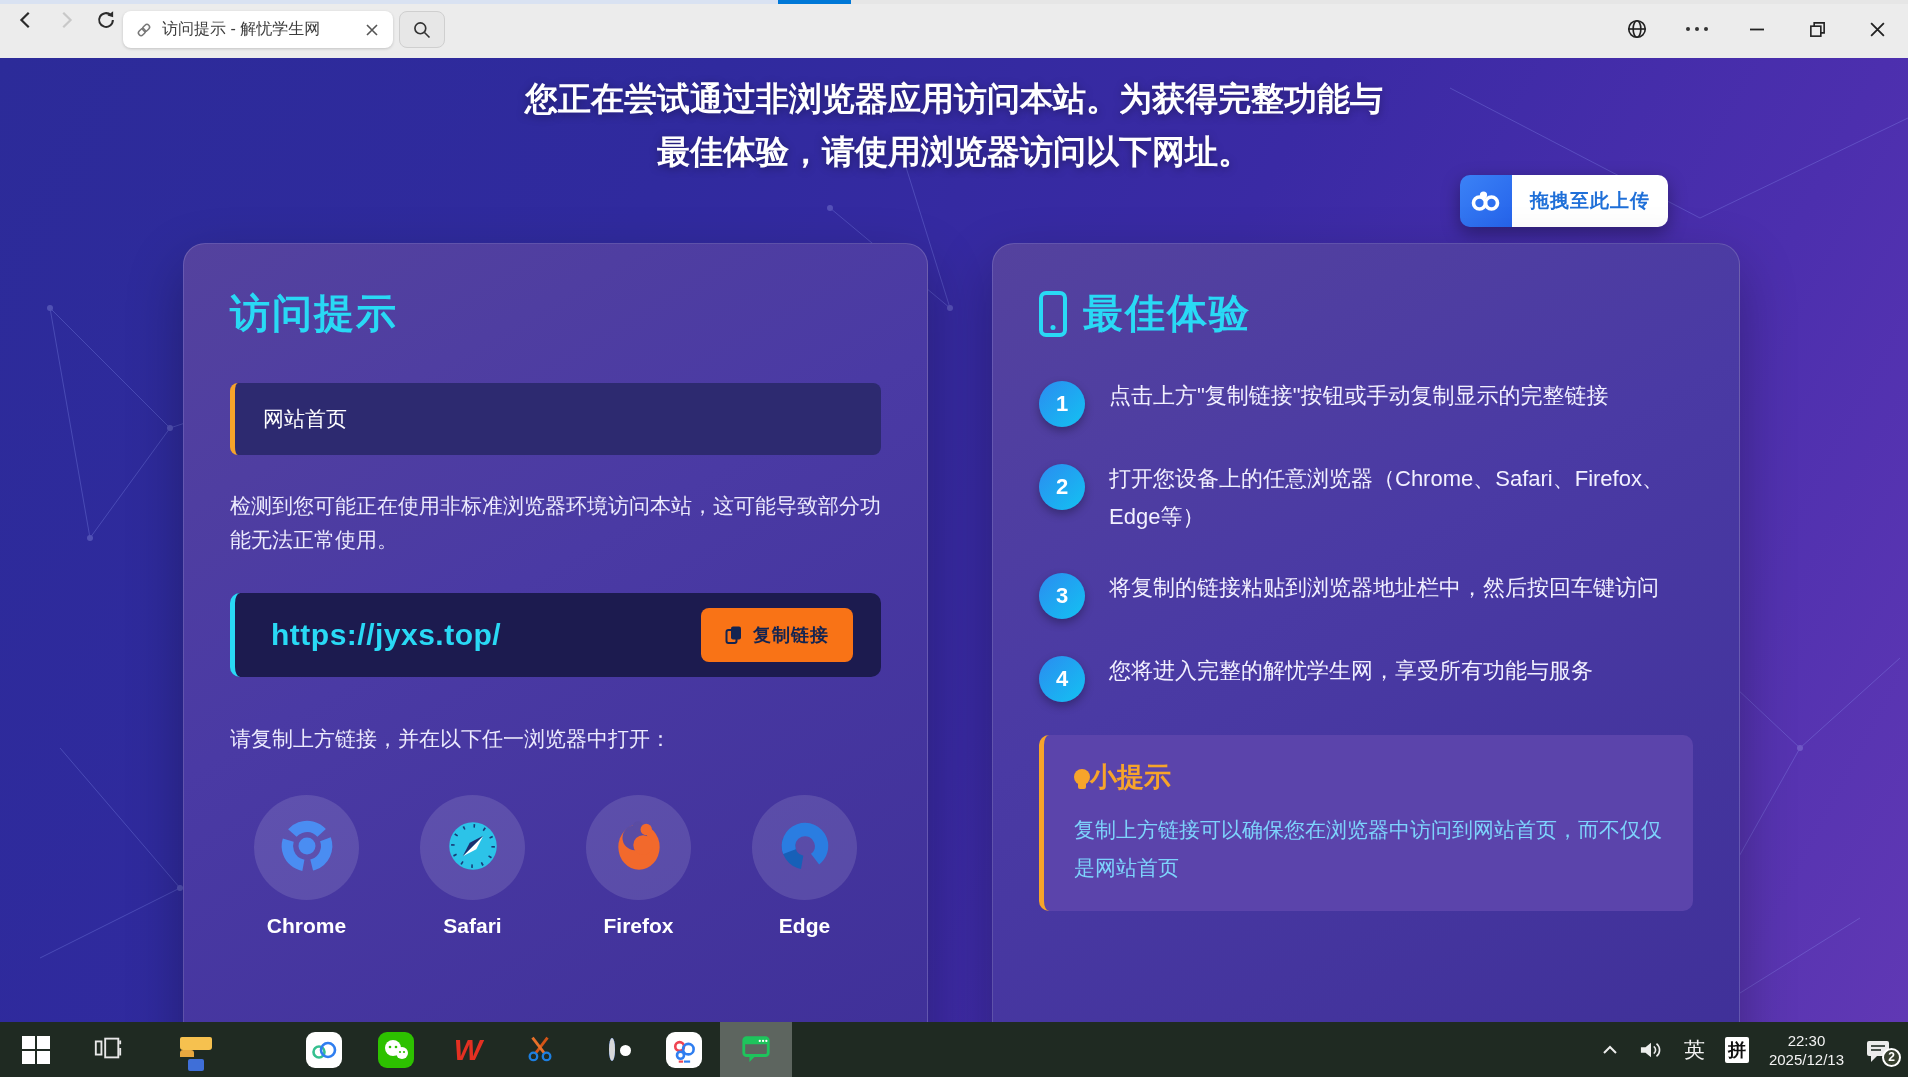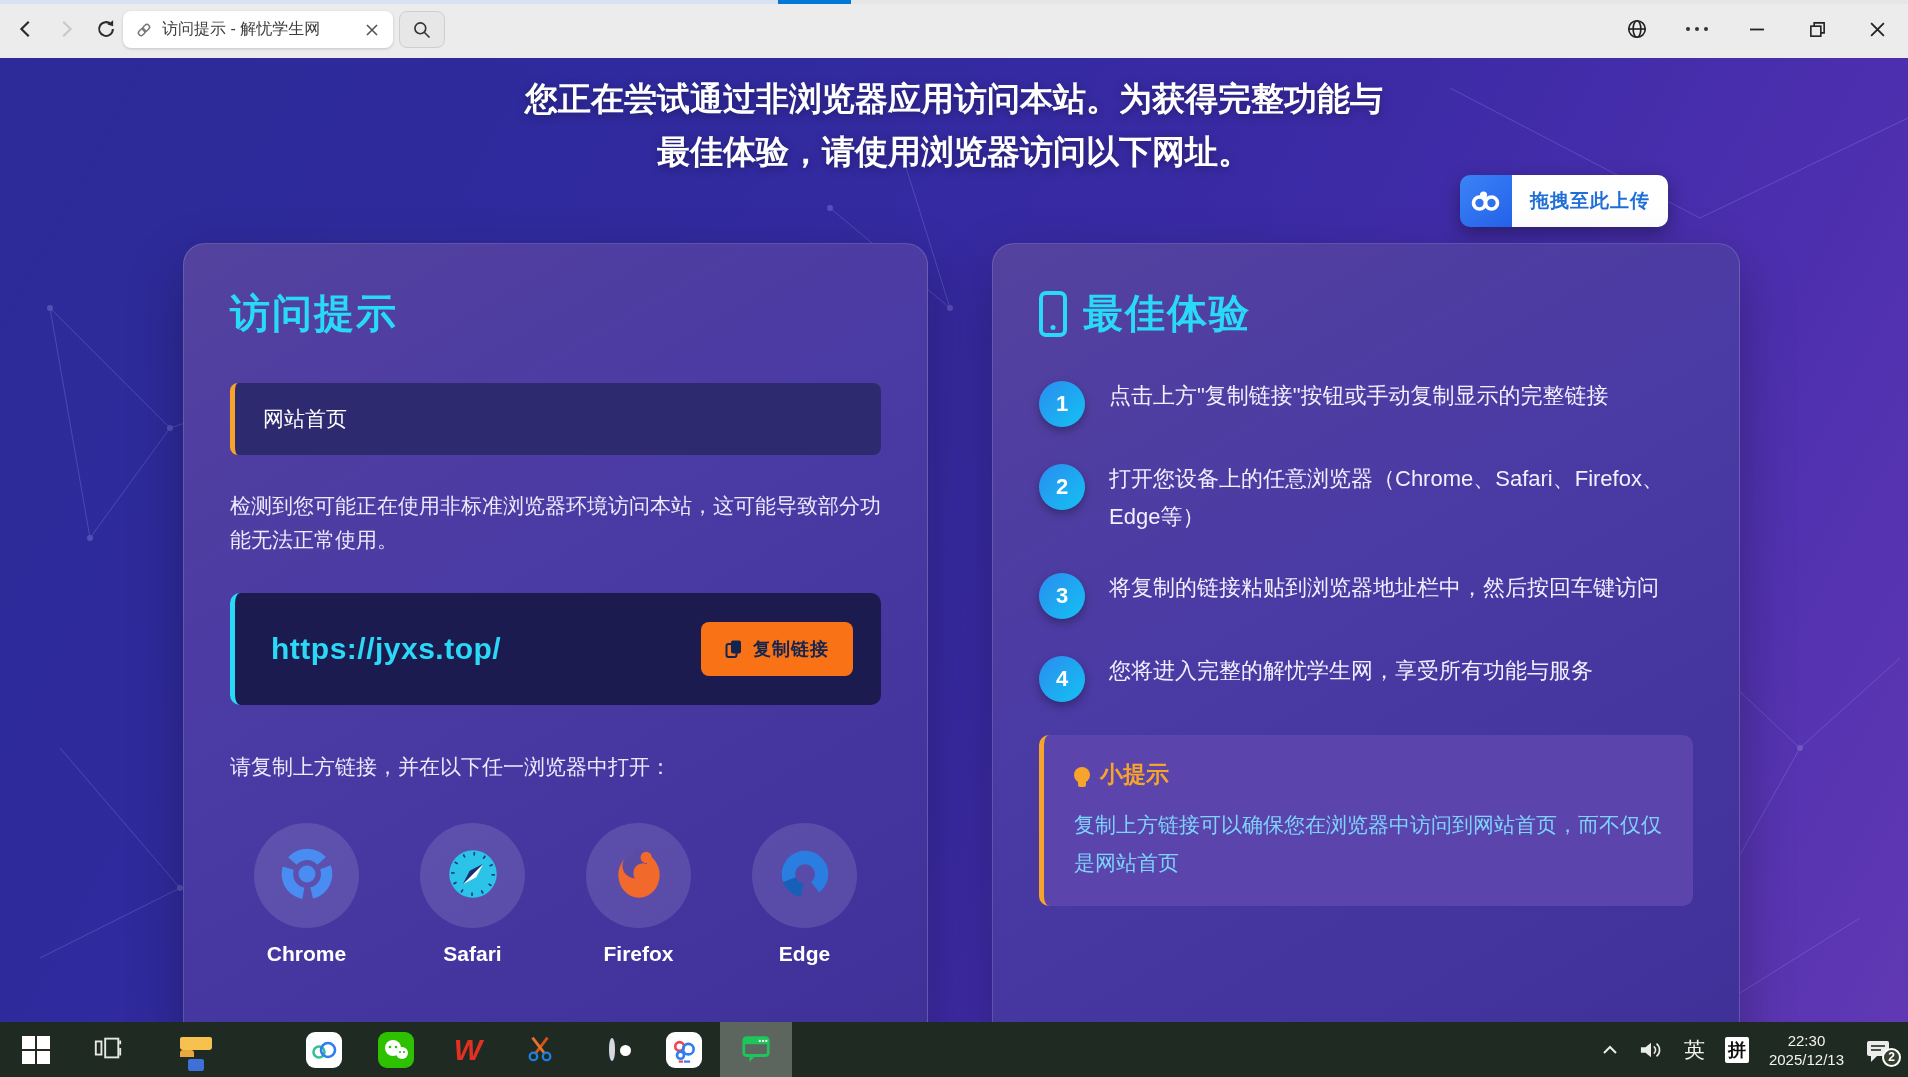--- a/index.html
+++ b/index.html
@@ -1,20 +1,20 @@
 <!DOCTYPE html>
 <html><head>
 <meta charset="utf-8">
 <style>
   html,body{margin:0;padding:0;background:#000;}
   *{box-sizing:border-box;font-family:"Liberation Sans","DejaVu Sans",sans-serif;}
   .screen{position:relative;width:1908px;height:1077px;overflow:hidden;background:#2e2b9d;}
 
   
-  .titlebar{position:absolute;top:0;left:0;width:100%;height:58px;background:#ececec;display:flex;align-items:center;}
+  .titlebar{position:absolute;top:0;left:0;width:100%;height:58px;background:#ececec;display:flex;align-items:flex-start;}
   .progress-strip{position:absolute;top:0;left:0;width:100%;height:4px;
     background:linear-gradient(to right,#d9e2f2 0 40.8%,#0078d7 40.8% 44.6%,#e6e6e6 44.6% 100%);}
   .nav-btn{width:40px;height:40px;display:flex;align-items:center;justify-content:center;border:none;background:transparent;cursor:pointer;}
   .tab-pill{position:absolute;left:123px;top:11px;width:270px;height:37px;background:#fff;border-radius:8px;
     box-shadow:0 1px 3px rgba(0,0,0,.18);display:flex;align-items:center;padding:0 10px 0 12px;}
   .tab-title{flex:1;font-size:16px;color:#3c3c3c;white-space:nowrap;overflow:hidden;margin-left:9px;}
   .tab-close{width:22px;height:22px;display:flex;align-items:center;justify-content:center;cursor:pointer;}
   .search-btn{position:absolute;left:399px;top:11px;width:46px;height:37px;background:#e7e7e7;border:1px solid #cfcfcf;
     border-radius:8px;display:flex;align-items:center;justify-content:center;cursor:pointer;}
   .tb-right{position:absolute;right:14px;top:0;height:58px;display:flex;align-items:center;gap:26px;}
@@ -39,41 +39,41 @@
     background:linear-gradient(150deg,#54429e 0%,#4a3aa4 40%,#3e2f97 100%);
     box-shadow:0 22px 55px rgba(0,0,0,.28);padding:42px 46px;color:#fff;}
   .card.left{left:183px;width:745px;height:900px;}
   .card.right{left:992px;width:748px;height:900px;}
   .card-title{margin:0;font-size:40px;font-weight:800;color:#29d9f5;letter-spacing:2px;}
   .howto-head{display:flex;align-items:center;gap:16px;}
 
   .namebox{margin-top:42px;background:#2d2a70;border-left:5px solid #f7a42a;border-radius:8px;
     padding:22px 28px;font-size:21px;color:#fff;}
   .desc{margin:34px 0 0;font-size:21px;line-height:34px;color:#eceafd;}
-  .urlbox{margin-top:36px;background:#1c1b4f;border-left:5px solid #29d9f5;border-radius:10px;height:112px;
+  .urlbox{margin-top:36px;background:#1c1b4f;border-left:5px solid #29d9f5;border-radius:10px;height:84px;
     display:flex;align-items:center;padding:0 28px 0 36px;}
   .url-text{flex:1;font-size:30px;font-weight:800;color:#29d9f5;letter-spacing:.5px;}
   .copy-btn{display:flex;align-items:center;gap:10px;background:#f97316;color:#132451;border:none;border-radius:8px;
     padding:15px 24px;font-size:18px;font-weight:800;cursor:pointer;letter-spacing:1px;}
   .note{margin:48px 0 0;font-size:21px;color:#eceafd;}
   .browsers{margin-top:42px;display:flex;justify-content:space-between;padding:0 24px;}
   .browser{display:flex;flex-direction:column;align-items:center;cursor:pointer;}
   .bcircle{width:105px;height:105px;border-radius:50%;background:rgba(255,255,255,.12);
     display:flex;align-items:center;justify-content:center;}
   .blabel{margin-top:14px;font-size:21px;font-weight:700;color:#fff;}
 
   .intro{margin:38px 0 0;font-size:21px;color:#eceafd;}
   .steps{margin-top:36px;}
   .step{display:flex;gap:24px;margin-bottom:33px;}
   .step-num{flex:0 0 46px;width:46px;height:46px;border-radius:50%;margin-top:4px;
     background:linear-gradient(135deg,#2b8cf0,#13c2f2);display:flex;align-items:center;justify-content:center;
     font-size:22px;font-weight:800;color:#fff;box-shadow:0 4px 10px rgba(0,0,0,.3);}
   .step-text{font-size:22px;line-height:38px;color:#f2f0ff;}
   .tipbox{margin-top:6px;background:#5b44ab;border-left:5px solid #f7a42a;border-radius:10px;padding:24px 30px;}
-  .tip-head{display:flex;align-items:center;gap:10px;font-size:23px;font-weight:700;color:#f7a42a;}
+  .tip-head{display:flex;align-items:center;font-size:27px;font-weight:700;color:#f7a42a;}
   .tip-body{margin:16px 0 0;font-size:21px;line-height:38px;color:#7dd3fc;}
   .phone-icon{width:28px;height:46px;border:4px solid #29d9f5;border-radius:7px;position:relative;}
   .phone-icon::after{content:"";position:absolute;left:50%;bottom:3px;transform:translateX(-50%);
     width:5px;height:5px;border-radius:50%;background:#29d9f5;}
   .bulb{width:16px;height:16px;border-radius:50%;background:#f7a42a;position:relative;}
   .bulb::after{content:"";position:absolute;left:4px;top:15px;width:8px;height:5px;background:#f7a42a;border-radius:0 0 2px 2px;}
 
   
   .taskbar{position:absolute;left:0;bottom:0;width:100%;height:55px;background:#1f2a22;display:flex;align-items:center;}
   .tb-apps{display:flex;height:55px;align-items:center;}

